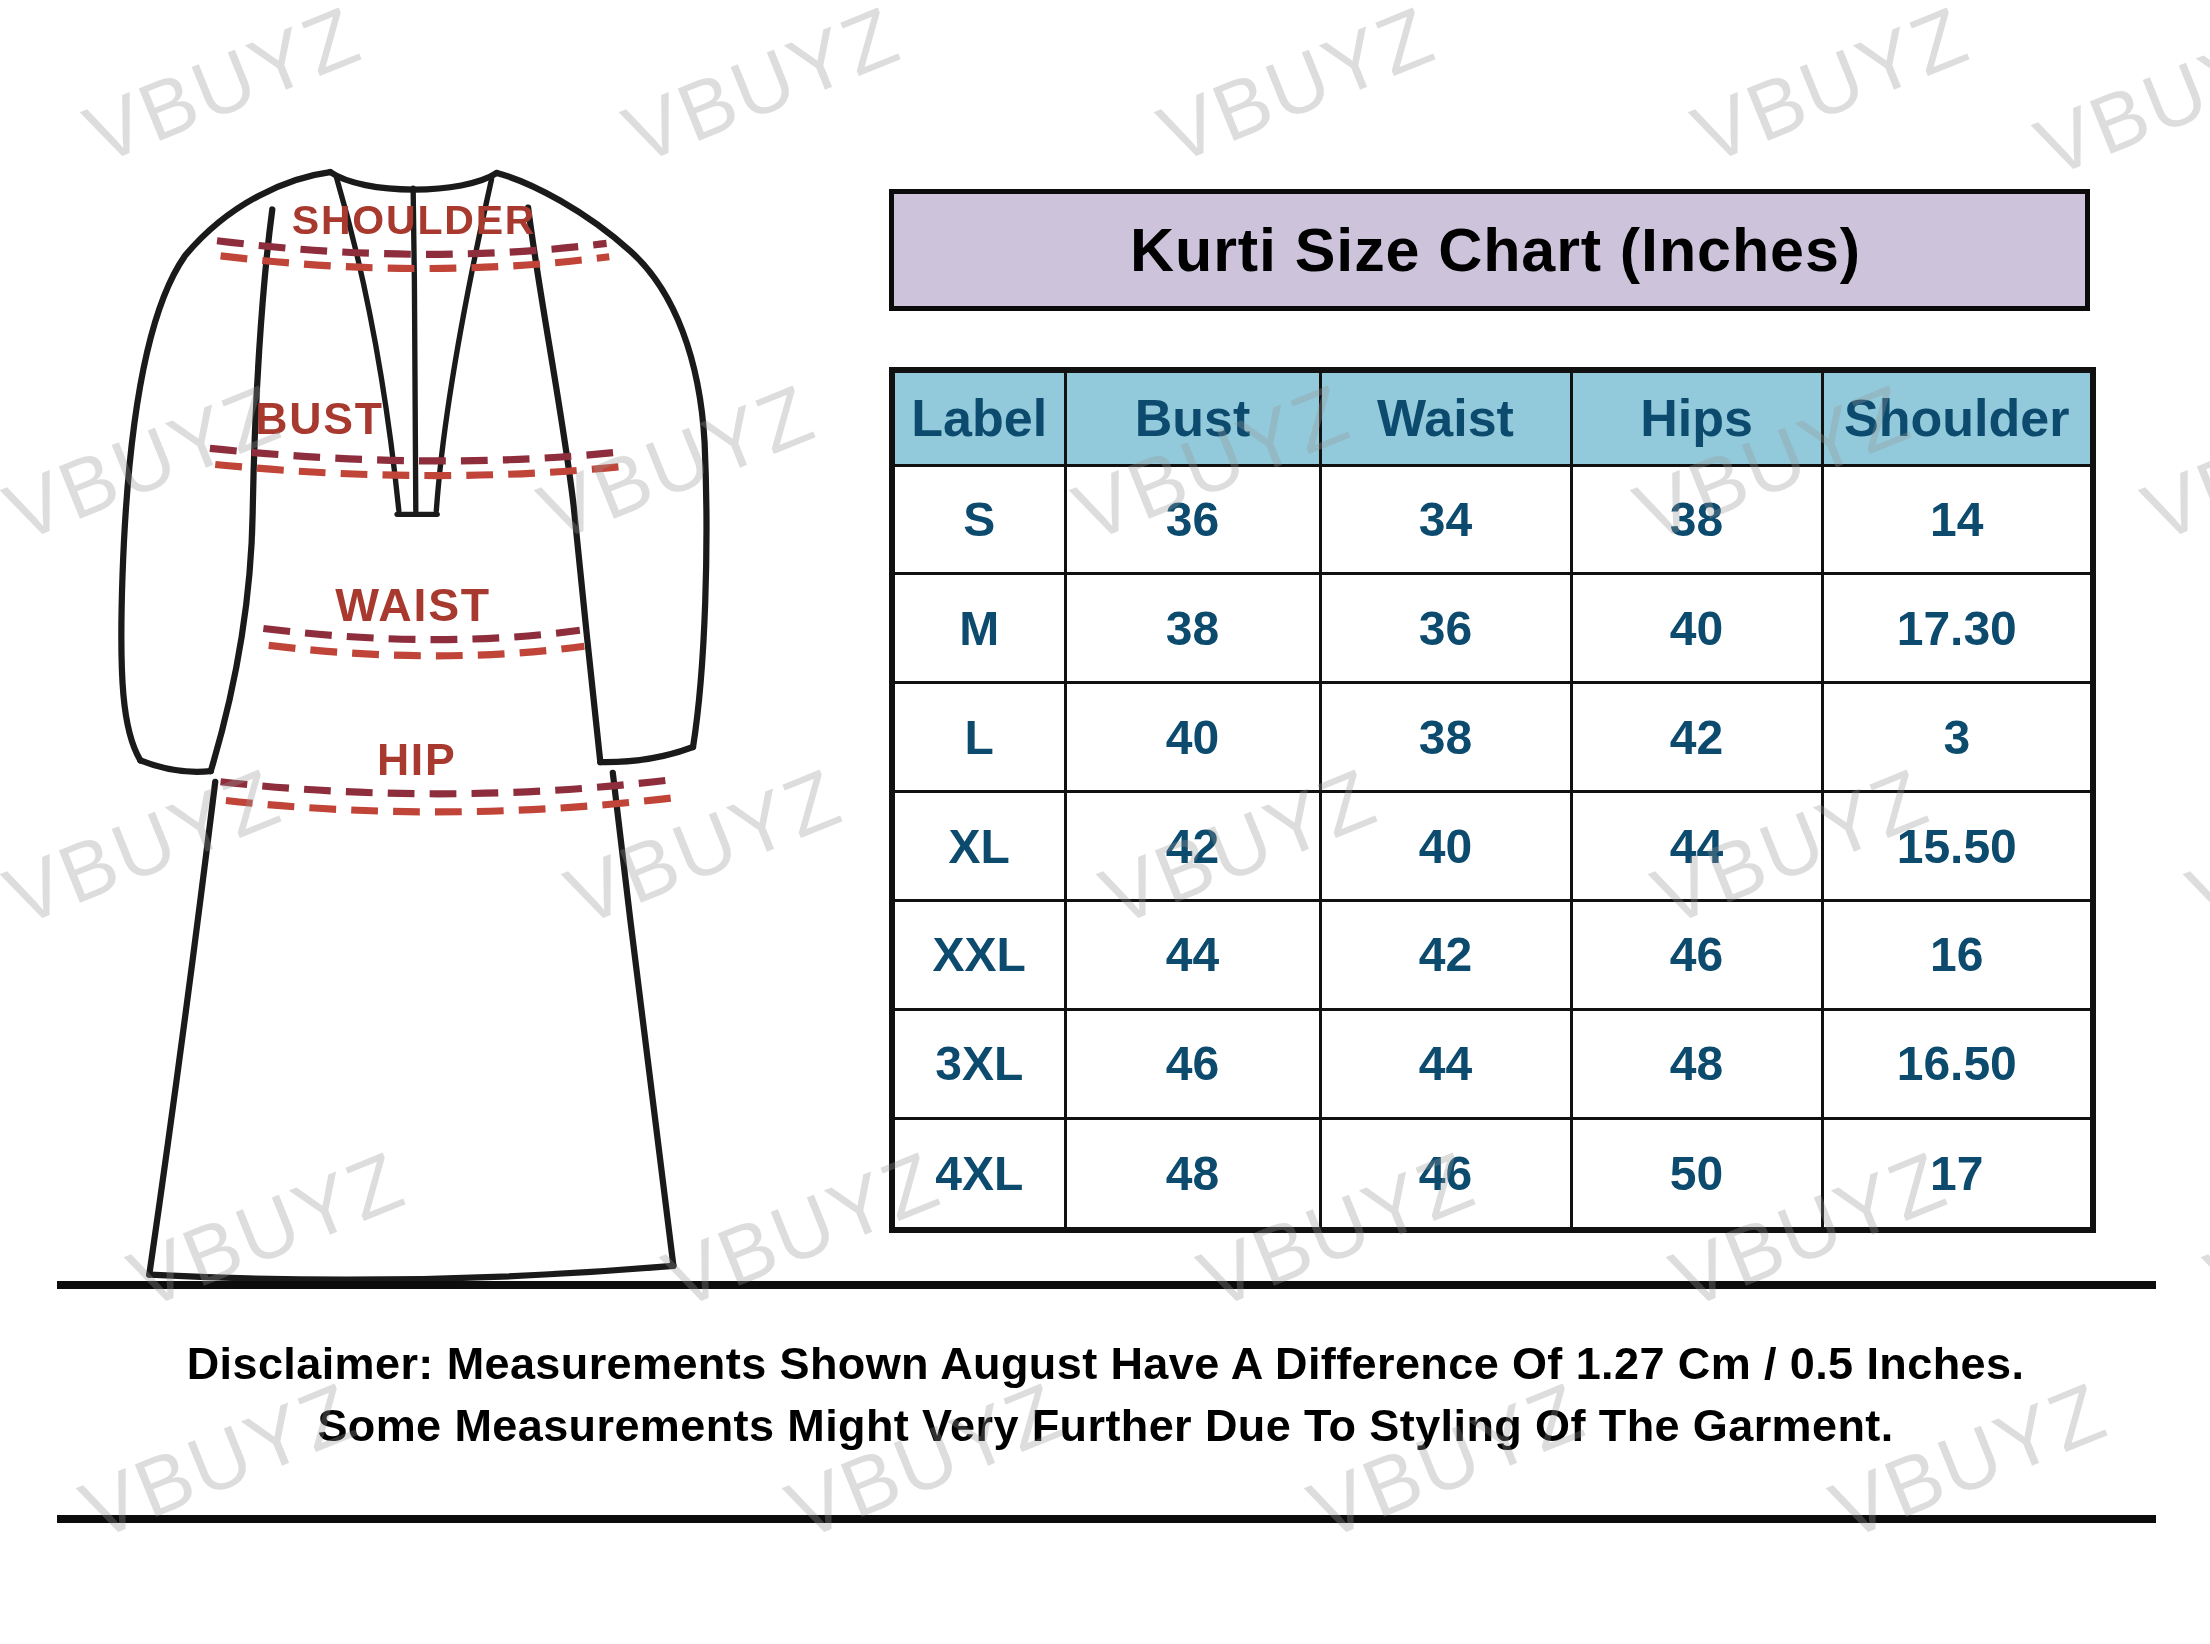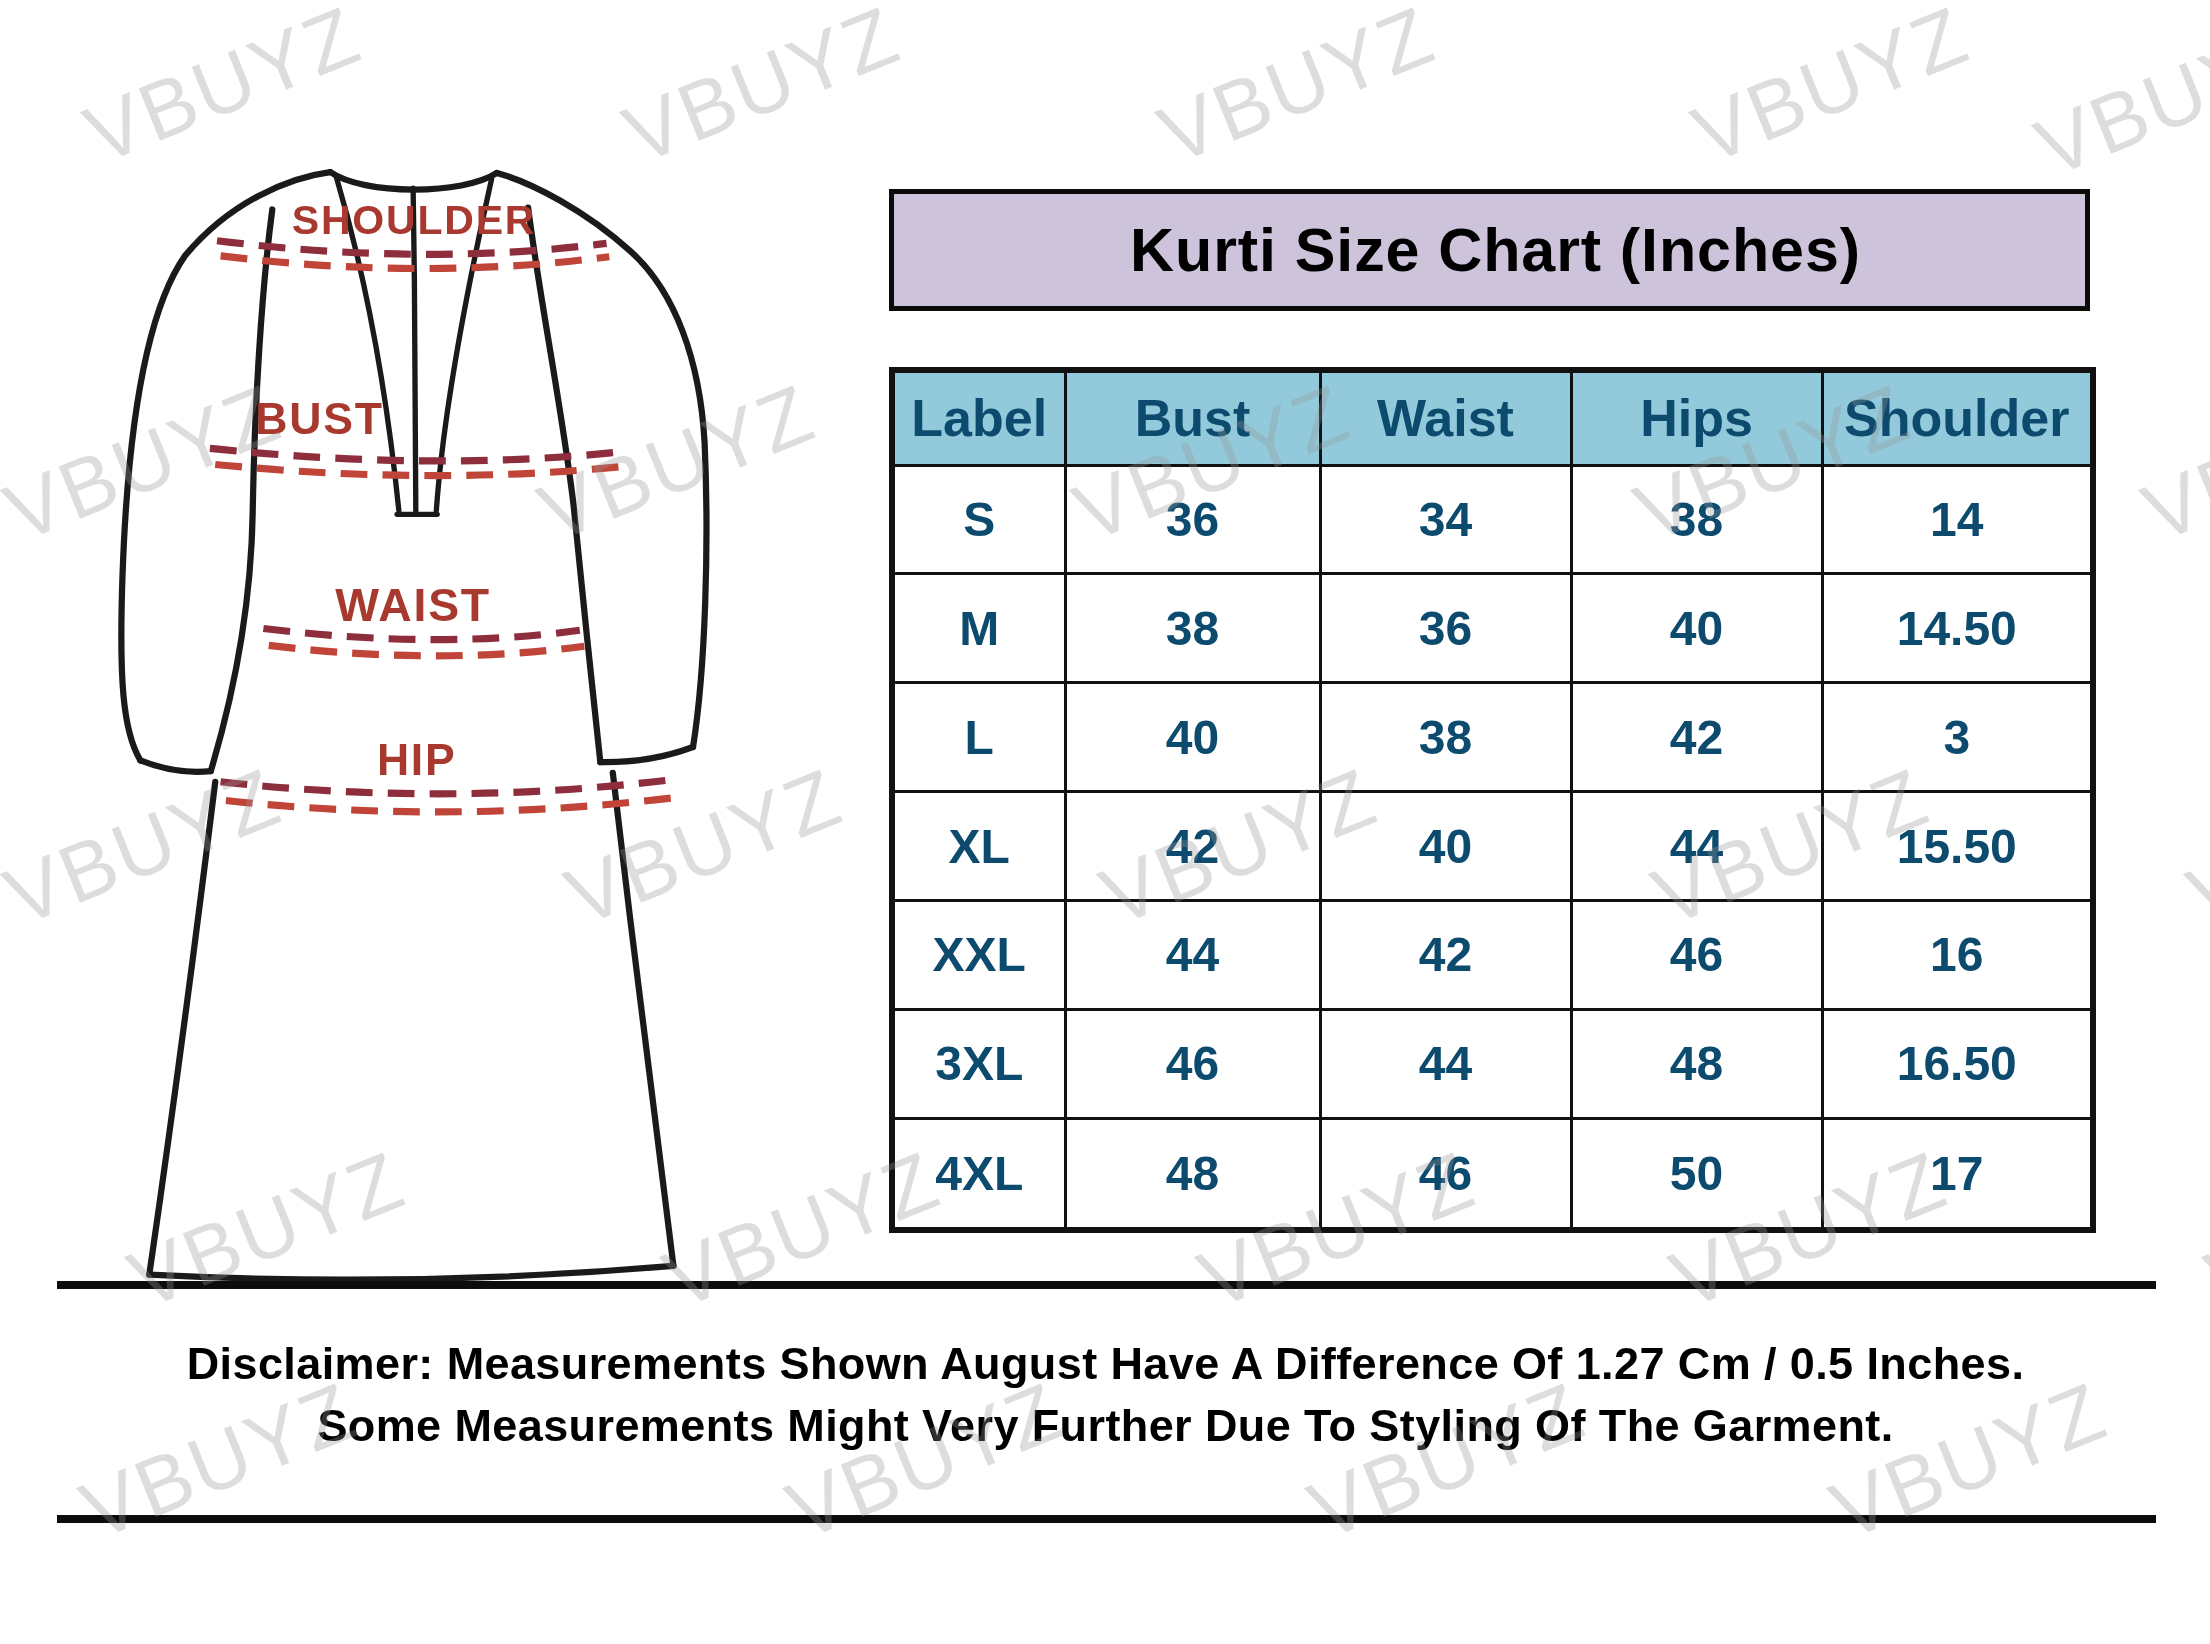--- a/index.html
+++ b/index.html
@@ -173,21 +173,21 @@
         <td>36</td>
         <td>34</td>
         <td>38</td>
         <td>14</td>
       </tr>
       <tr>
         <td>M</td>
         <td>38</td>
         <td>36</td>
         <td>40</td>
-        <td>14.50</td>
+        <td>17.30</td>
       </tr>
       <tr>
         <td>L</td>
         <td>40</td>
         <td>38</td>
         <td>42</td>
         <td>3</td>
       </tr>
       <tr>
         <td>XL</td>

